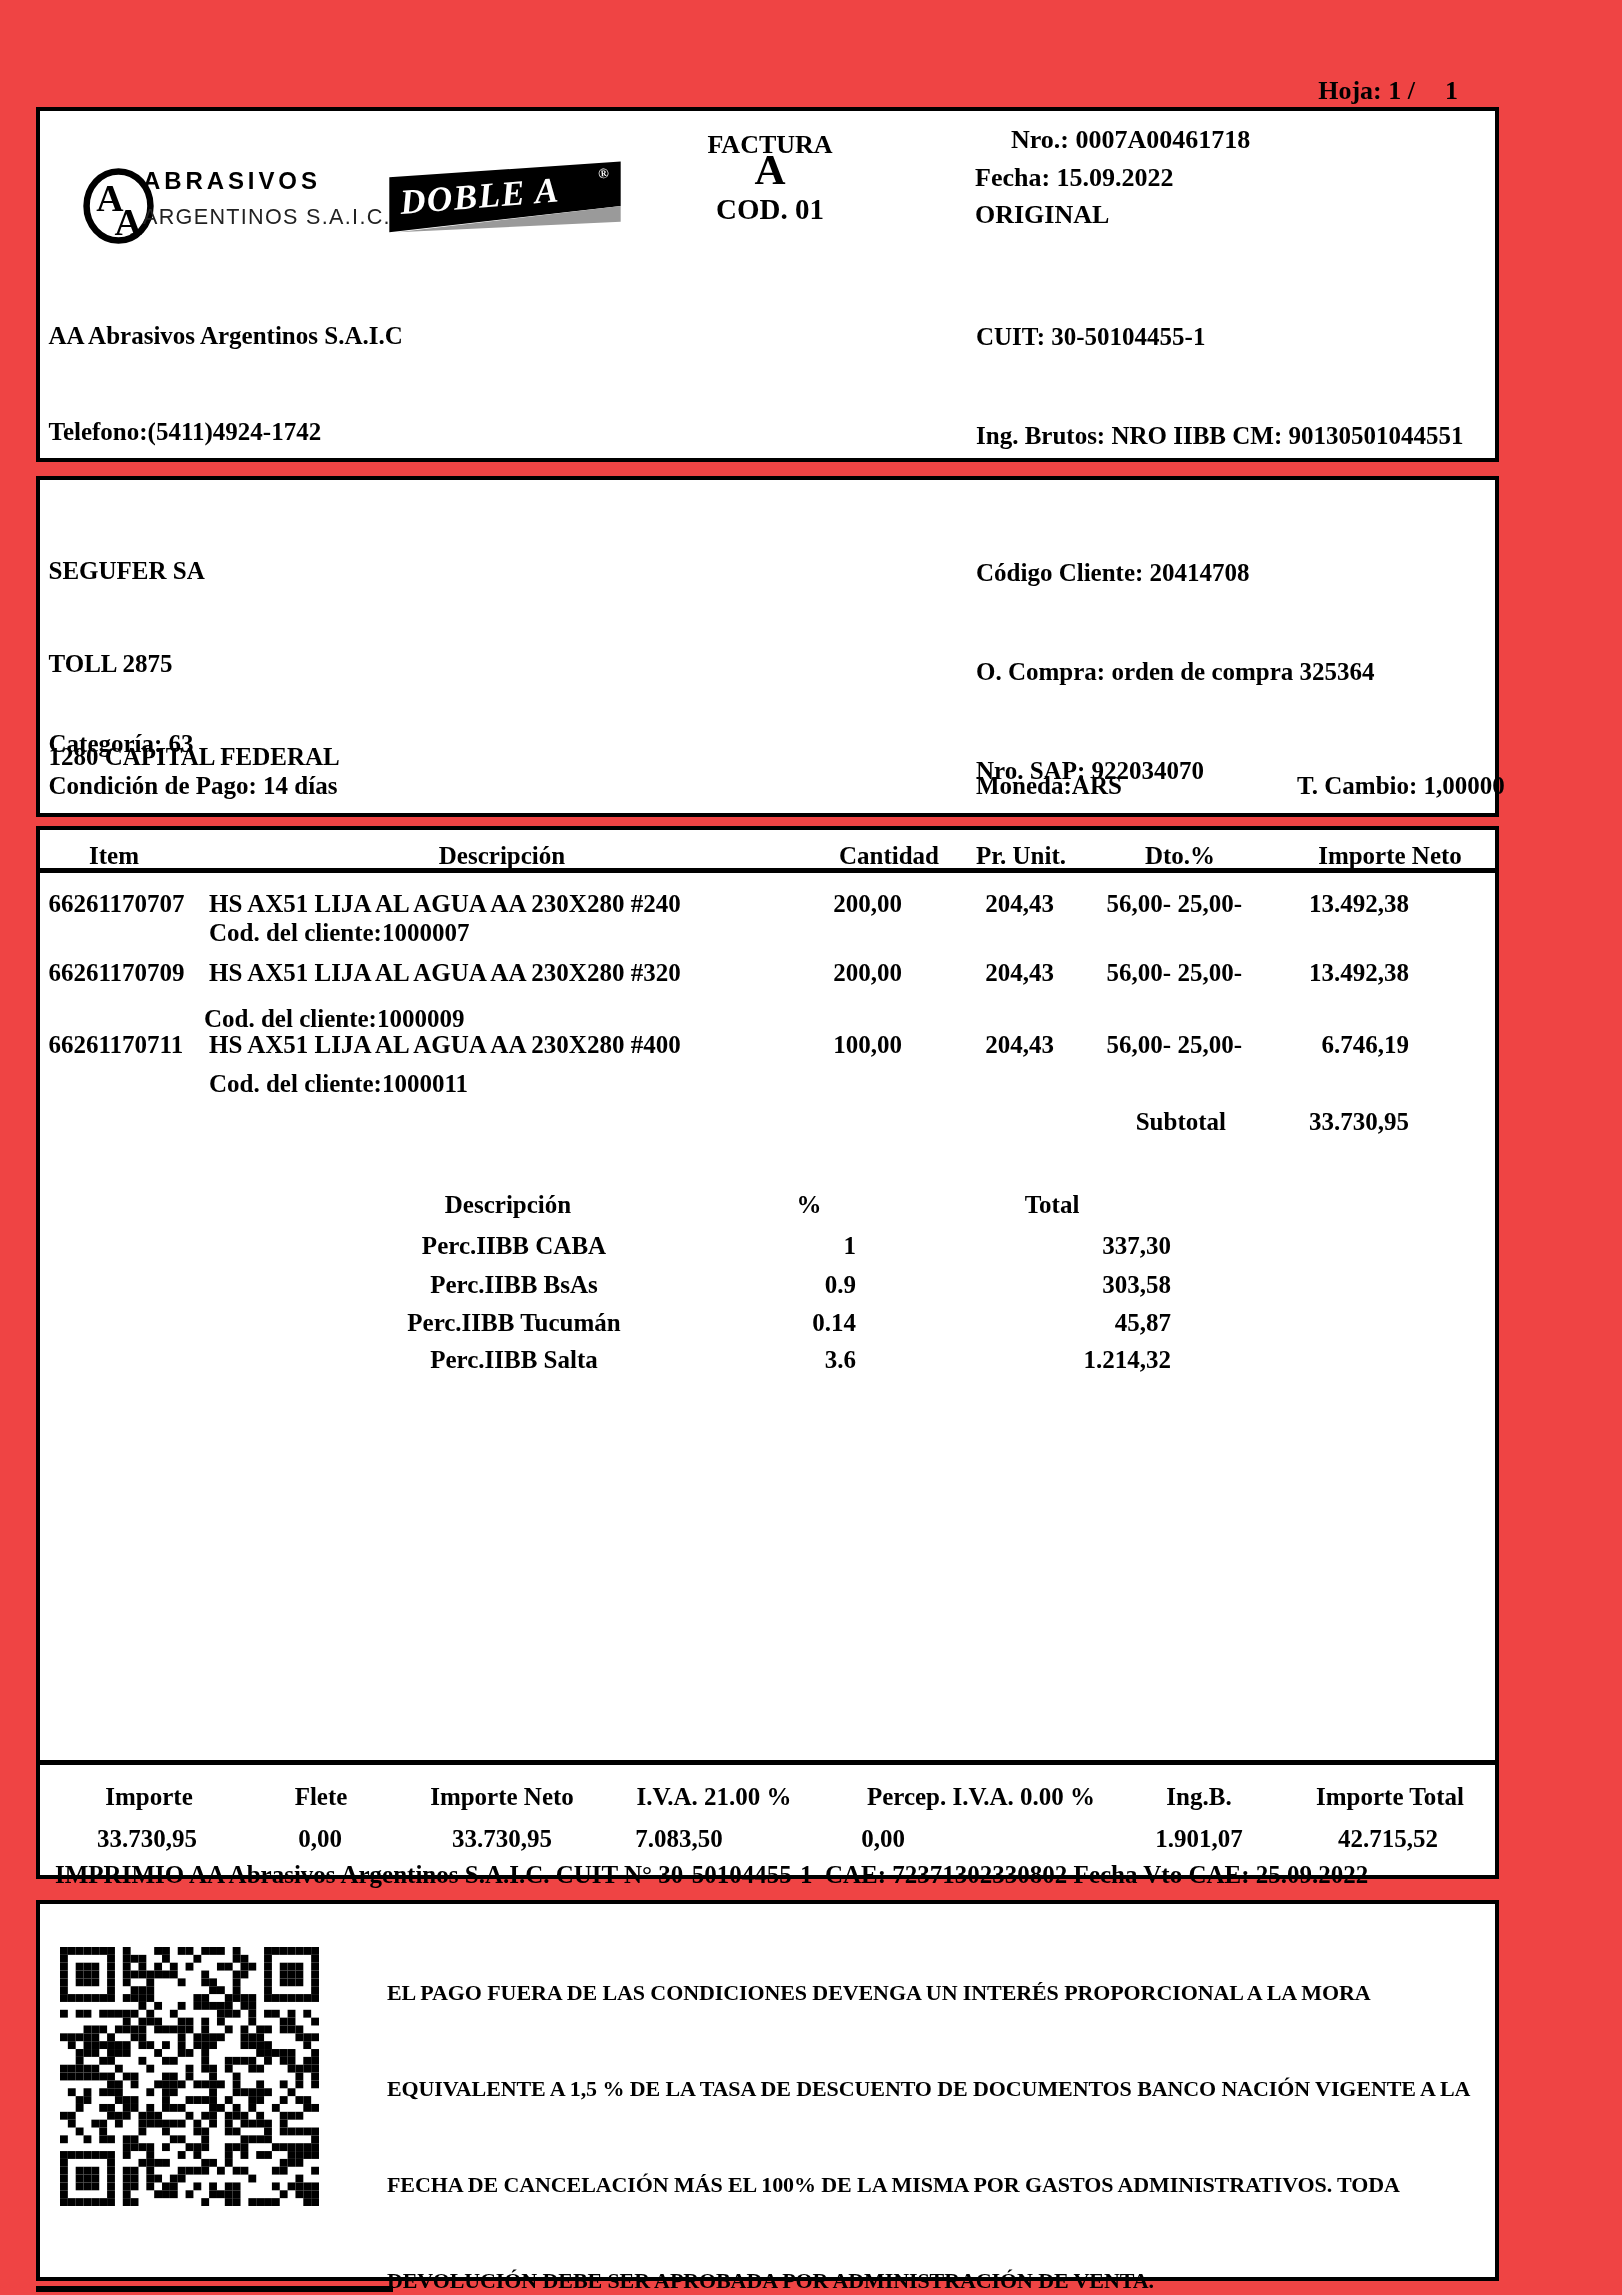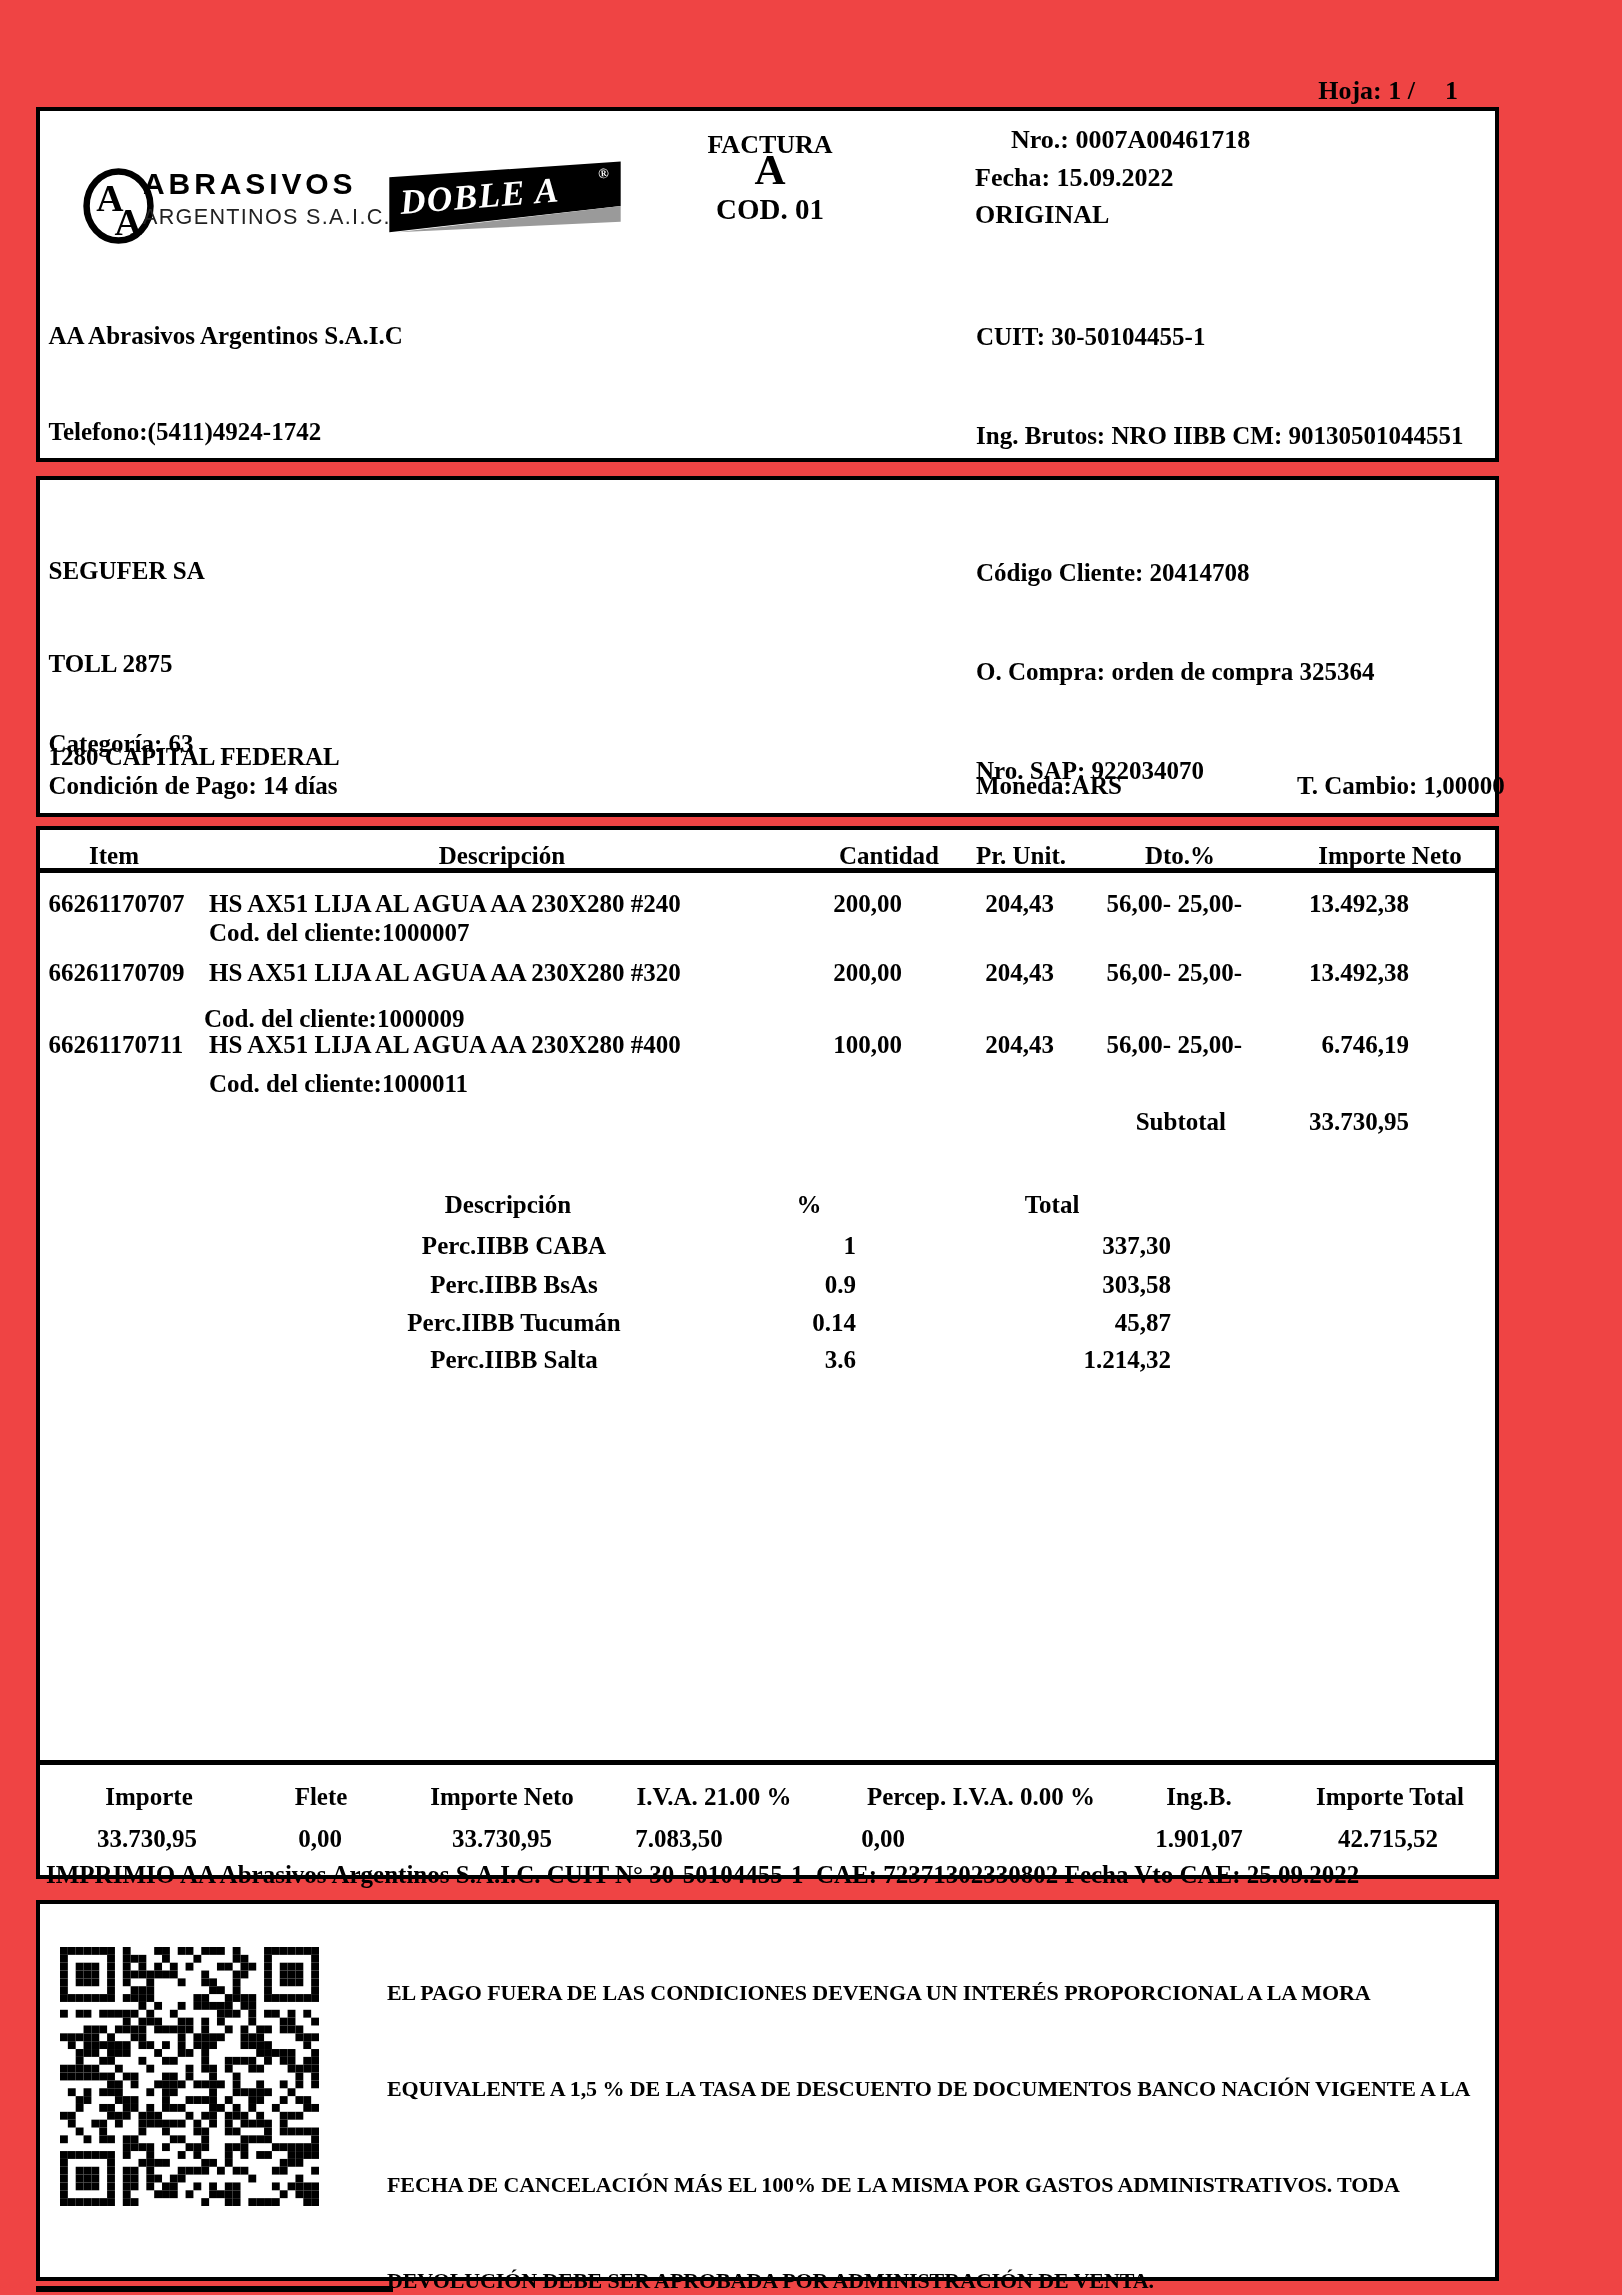--- a/index.html
+++ b/index.html
@@ -5,21 +5,21 @@
   html,body{margin:0;padding:0;background:#e8e8e8;}
   .page{position:relative;width:1622px;height:2295px;background:#ef4444;color:#000;
         font-family:"Liberation Serif",serif;font-weight:700;overflow:hidden;text-decoration:underline;}
   .box{position:absolute;left:36px;width:1463px;border:4.6px solid #000;box-sizing:border-box;background:#fff;}
   .lft{position:absolute;white-space:pre;}
   .ctr{position:absolute;white-space:pre;transform:translateX(-50%);text-align:center;}
   .rgt{position:absolute;white-space:pre;text-align:right;}
   .t38{font-size:25px;line-height:29px;}
   .t40{font-size:26px;line-height:30px;}
   .hline{position:absolute;left:0;right:0;background:#000;}
-  .brand-top{font-family:"Liberation Sans",sans-serif;font-weight:800;font-size:30px;letter-spacing:3.9px;}
+  .brand-top{font-family:"Liberation Sans",sans-serif;font-weight:800;font-size:24px;letter-spacing:3.9px;}
   .brand-bottom{font-family:"Liberation Sans",sans-serif;font-weight:400;font-size:21.6px;letter-spacing:1.3px;color:#222;}
   .legal{font-size:22px;line-height:32px;letter-spacing:-0.1px;}
   .bar{position:absolute;background:#000;}
   svg text{font-family:"Liberation Serif",serif;}
 </style>
 </head>
 <body>
 
 <div class="page">
 
@@ -174,21 +174,21 @@
     <div class="ctr t38" style="left:1350px;top:952px;">Importe Total</div>
 
     <div class="ctr t38" style="left:107px;top:994px;">33.730,95</div>
     <div class="ctr t38" style="left:280px;top:994px;">0,00</div>
     <div class="ctr t38" style="left:462px;top:994px;">33.730,95</div>
     <div class="ctr t38" style="left:639px;top:994px;">7.083,50</div>
     <div class="ctr t38" style="left:843px;top:994px;">0,00</div>
     <div class="ctr t38" style="left:1159px;top:994px;">1.901,07</div>
     <div class="ctr t38" style="left:1348px;top:994px;">42.715,52</div>
 
-    <div class="lft t38" style="left:6px;top:1030px;">IMPRIMIO AA Abrasivos Argentinos S.A.I.C. CUIT N° 30-50104455-1  CAE: 72371302330802 Fecha Vto CAE: 25.09.2022</div>
+    <div class="lft t38" style="left:15px;top:1030px;">IMPRIMIO AA Abrasivos Argentinos S.A.I.C. CUIT N° 30-50104455-1  CAE: 72371302330802 Fecha Vto CAE: 25.09.2022</div>
   </div>
 
   <div class="box" style="top:1900px;height:381px;">
     <div class="lft" style="left:19.6px;top:43px;width:259px;height:259px;"><svg width="259" height="259" viewBox="0 0 396 396">
           <rect x="96" y="0" width="12" height="12" fill="#000000"></rect>
           <rect x="144" y="0" width="12" height="12" fill="#000000"></rect>
           <rect x="156" y="0" width="12" height="12" fill="#000000"></rect>
           <rect x="180" y="0" width="12" height="12" fill="#000000"></rect>
           <rect x="192" y="0" width="12" height="12" fill="#000000"></rect>
           <rect x="216" y="0" width="12" height="12" fill="#000000"></rect>

